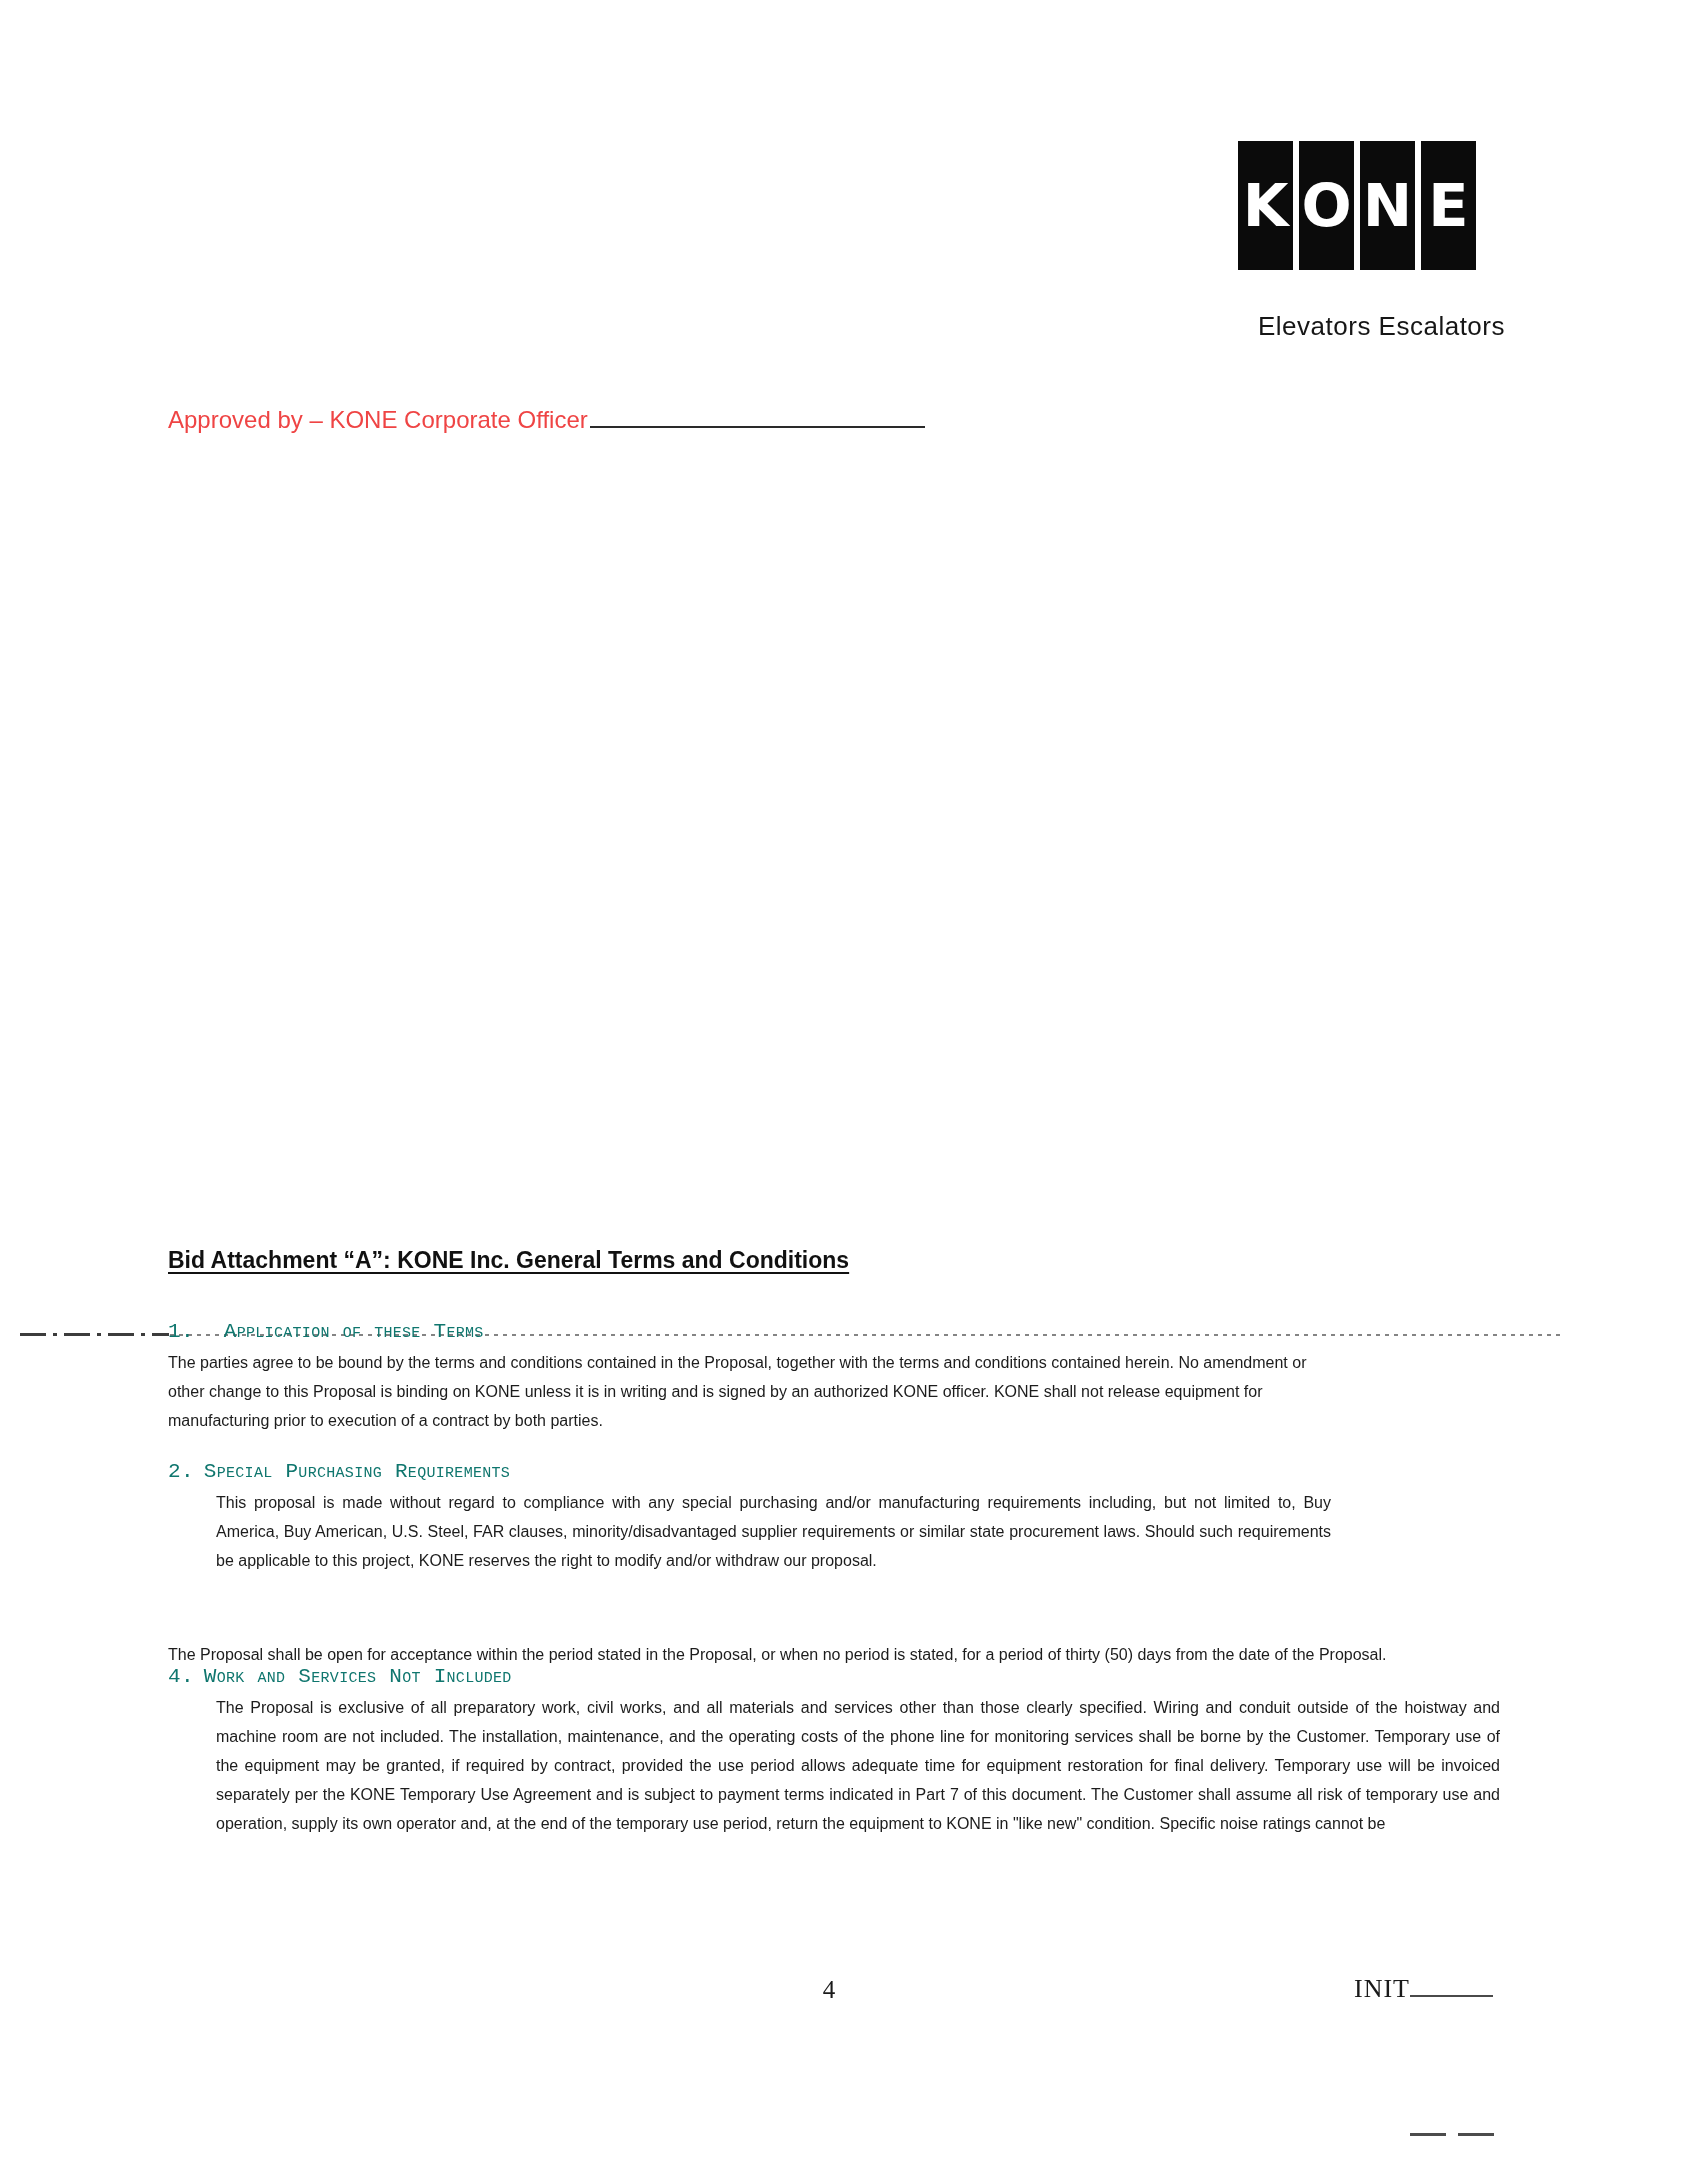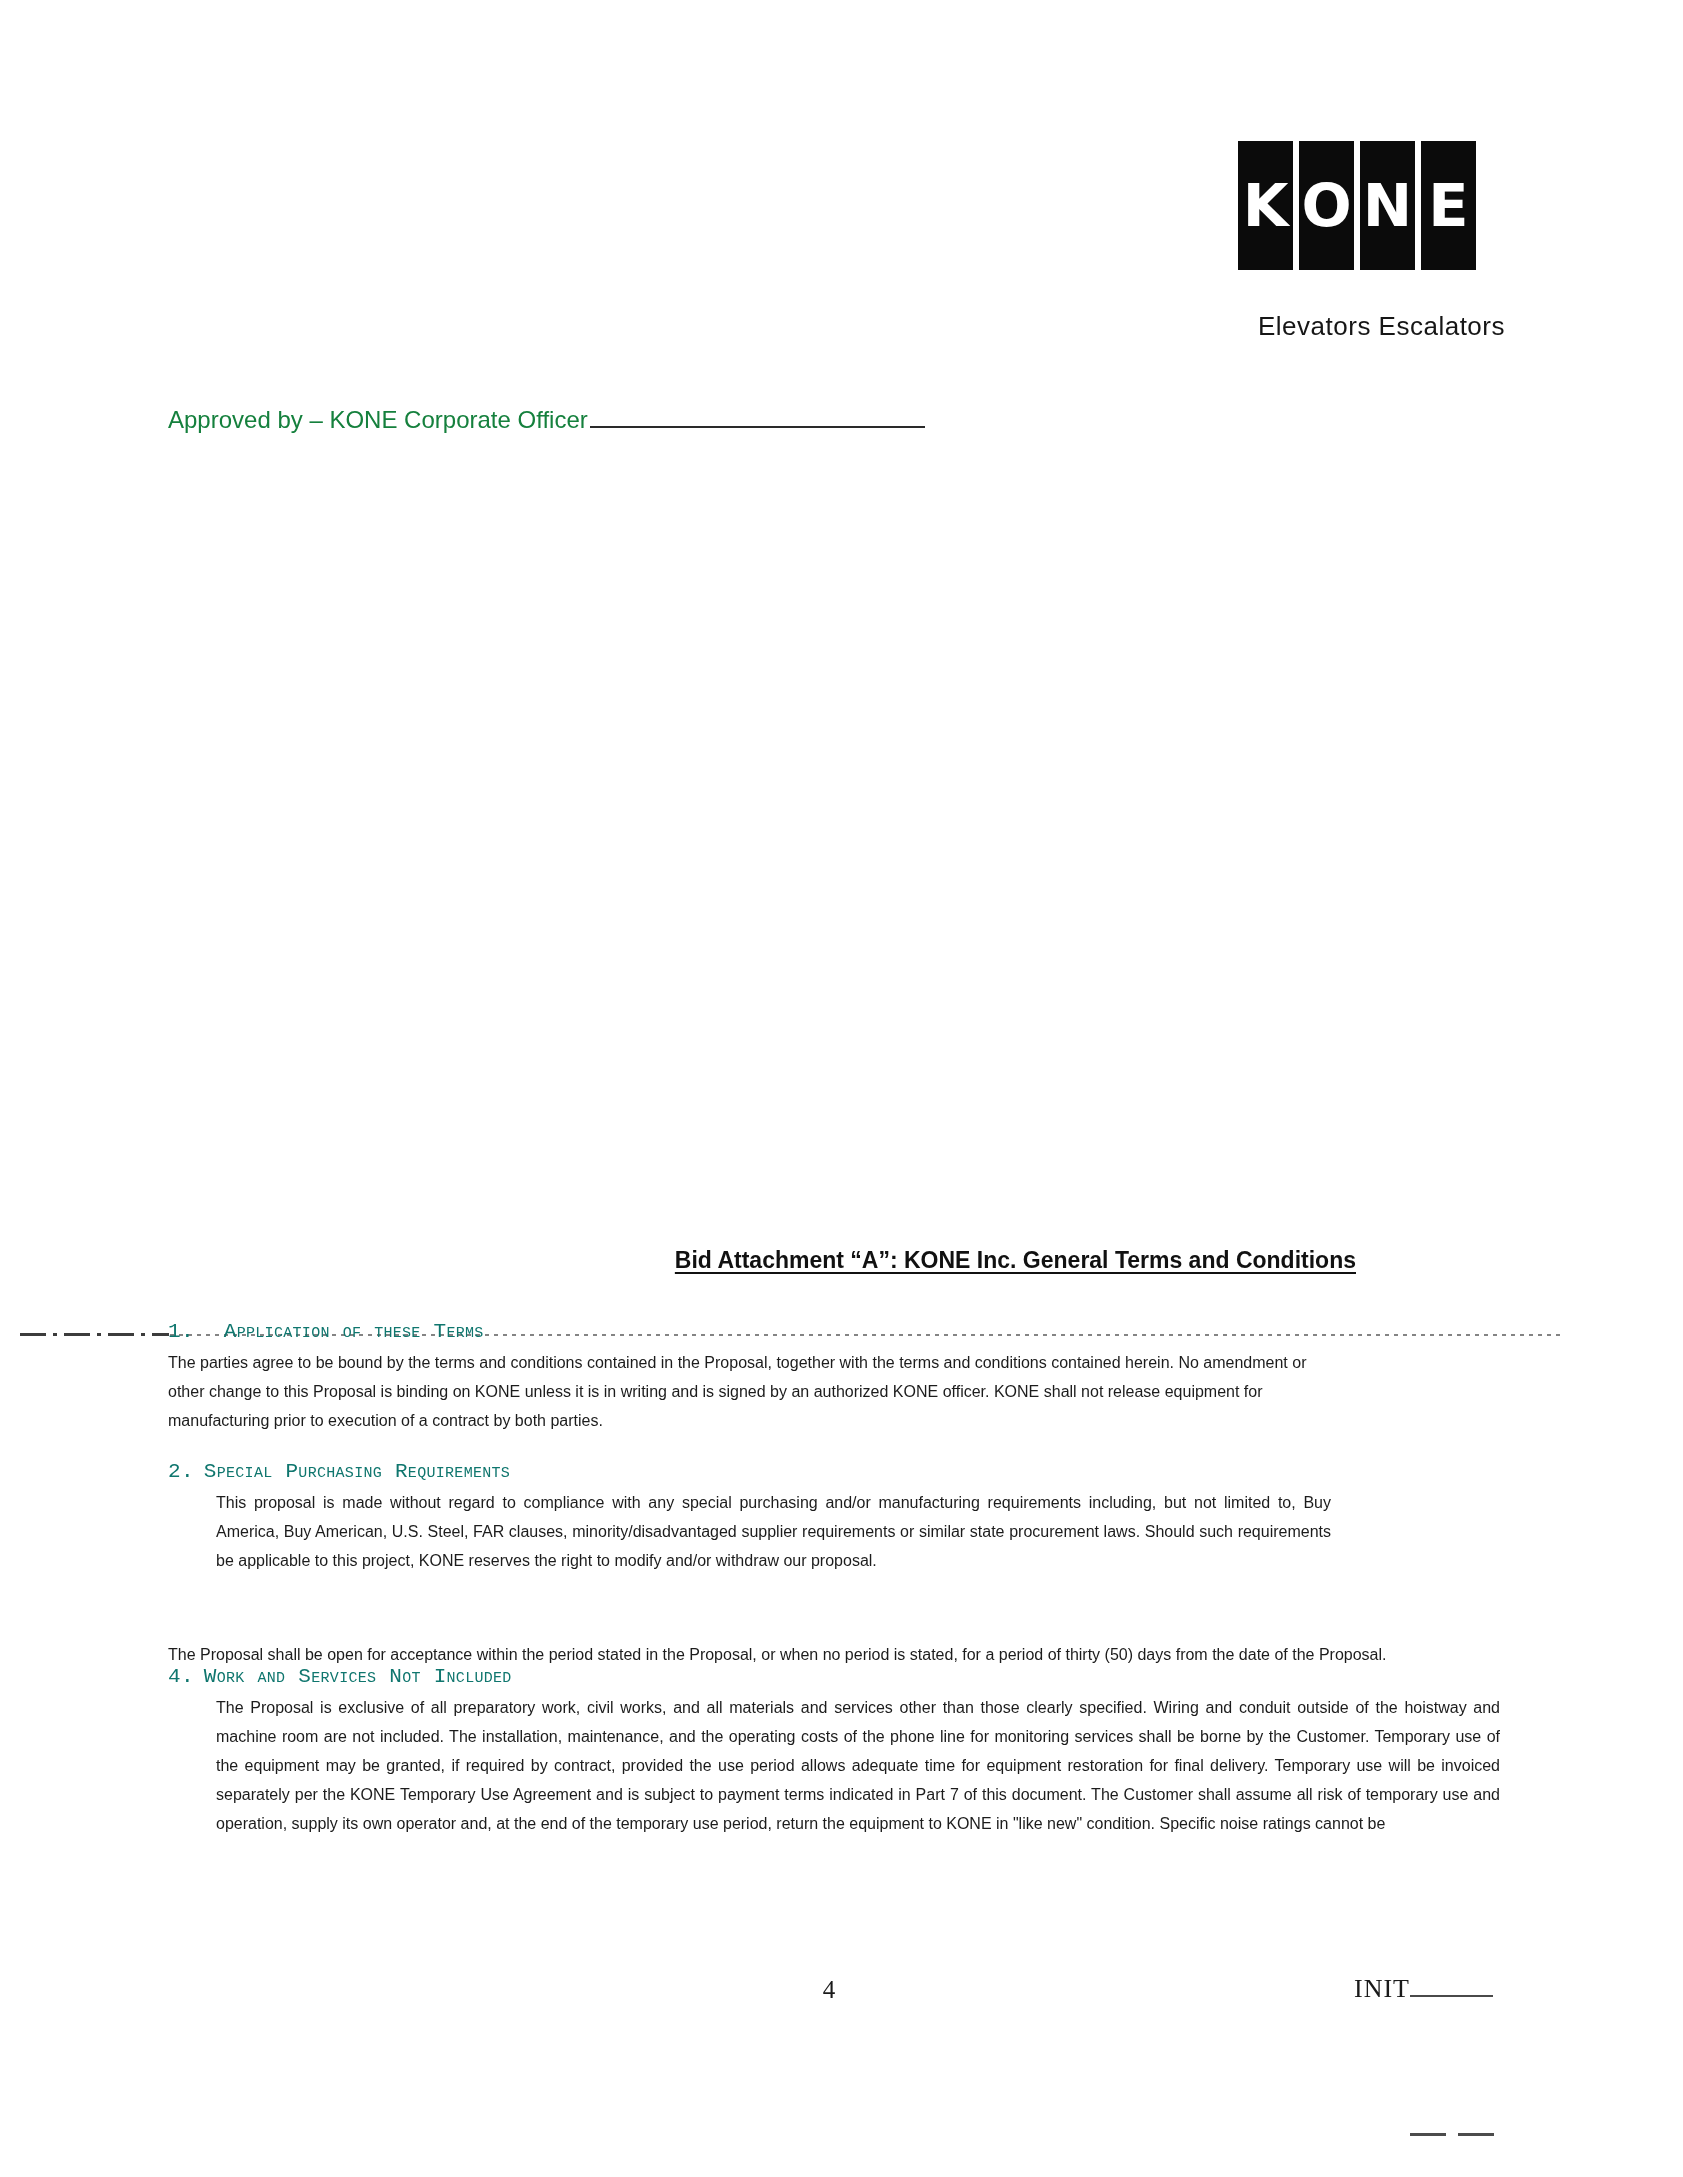--- a/index.html
+++ b/index.html
@@ -17,29 +17,29 @@
   .logo { position: absolute; left: 1238px; top: 141px; width: 242px; height: 129px;
           display: flex; gap: 6px; }
   .logo-block { width: 55px; height: 129px; background: #0b0b0b;
                 display: flex; align-items: center; justify-content: center; }
   .logo-letter { font-family: "DejaVu Sans", sans-serif; font-weight: 700;
                  font-size: 59px; color: #ffffff; line-height: 1; }
   .logo-tagline { position: absolute; left: 1238px; top: 311px; width: 257px;
                   font-size: 26px; letter-spacing: 0.5px; color: #161616; margin-left: 20px; }
 
   
-  .approval { position: absolute; left: 168px; top: 406px; font-size: 24px; color: #15803d;
+  .approval { position: absolute; left: 168px; top: 406px; font-size: 24px; color: #ef4444;
               white-space: nowrap; }
   .sig-line { display: inline-block; width: 335px; height: 1px;
               border-bottom: 2.5px solid #2a2a2a; vertical-align: baseline;
               margin-left: 2px; }
 
   
   .doc-title { position: absolute; left: 168px; top: 1247px; width: 1188px;
-               text-align: right; font-size: 23px; font-weight: 700; color: #111;
+               text-align: left; font-size: 23px; font-weight: 700; color: #111;
                }
   .doc-title span { text-decoration: underline; text-decoration-thickness: 2px;
                     text-underline-offset: 4px; }
 
   
   .artifact-dash { position: absolute; left: 20px; top: 1333px; width: 149px; height: 2.5px;
     background: repeating-linear-gradient(90deg,#3c3c3c 0 26px, transparent 26px 33px,
                 #3c3c3c 33px 37px, transparent 37px 44px); z-index: 1; }
   .artifact-dots { position: absolute; left: 170px; top: 1334px; width: 1394px; height: 2px;
     background: repeating-linear-gradient(90deg,#6e6e6e 0 4px, transparent 4px 9px);

